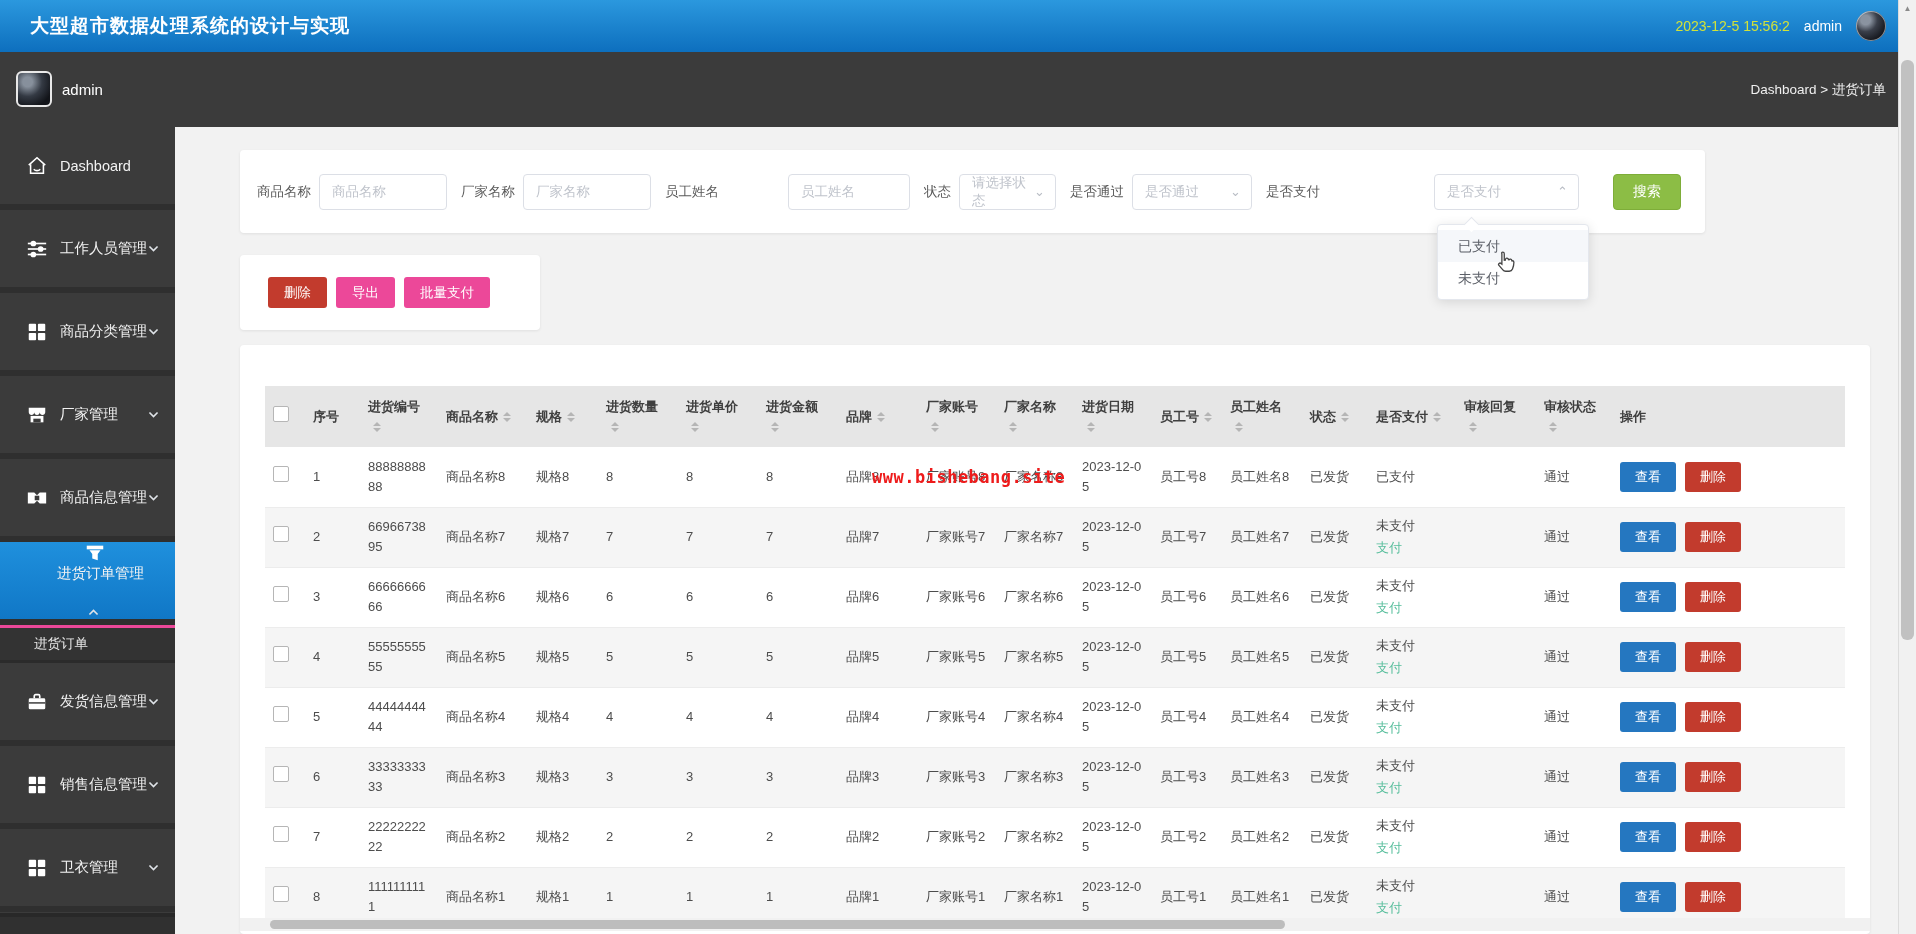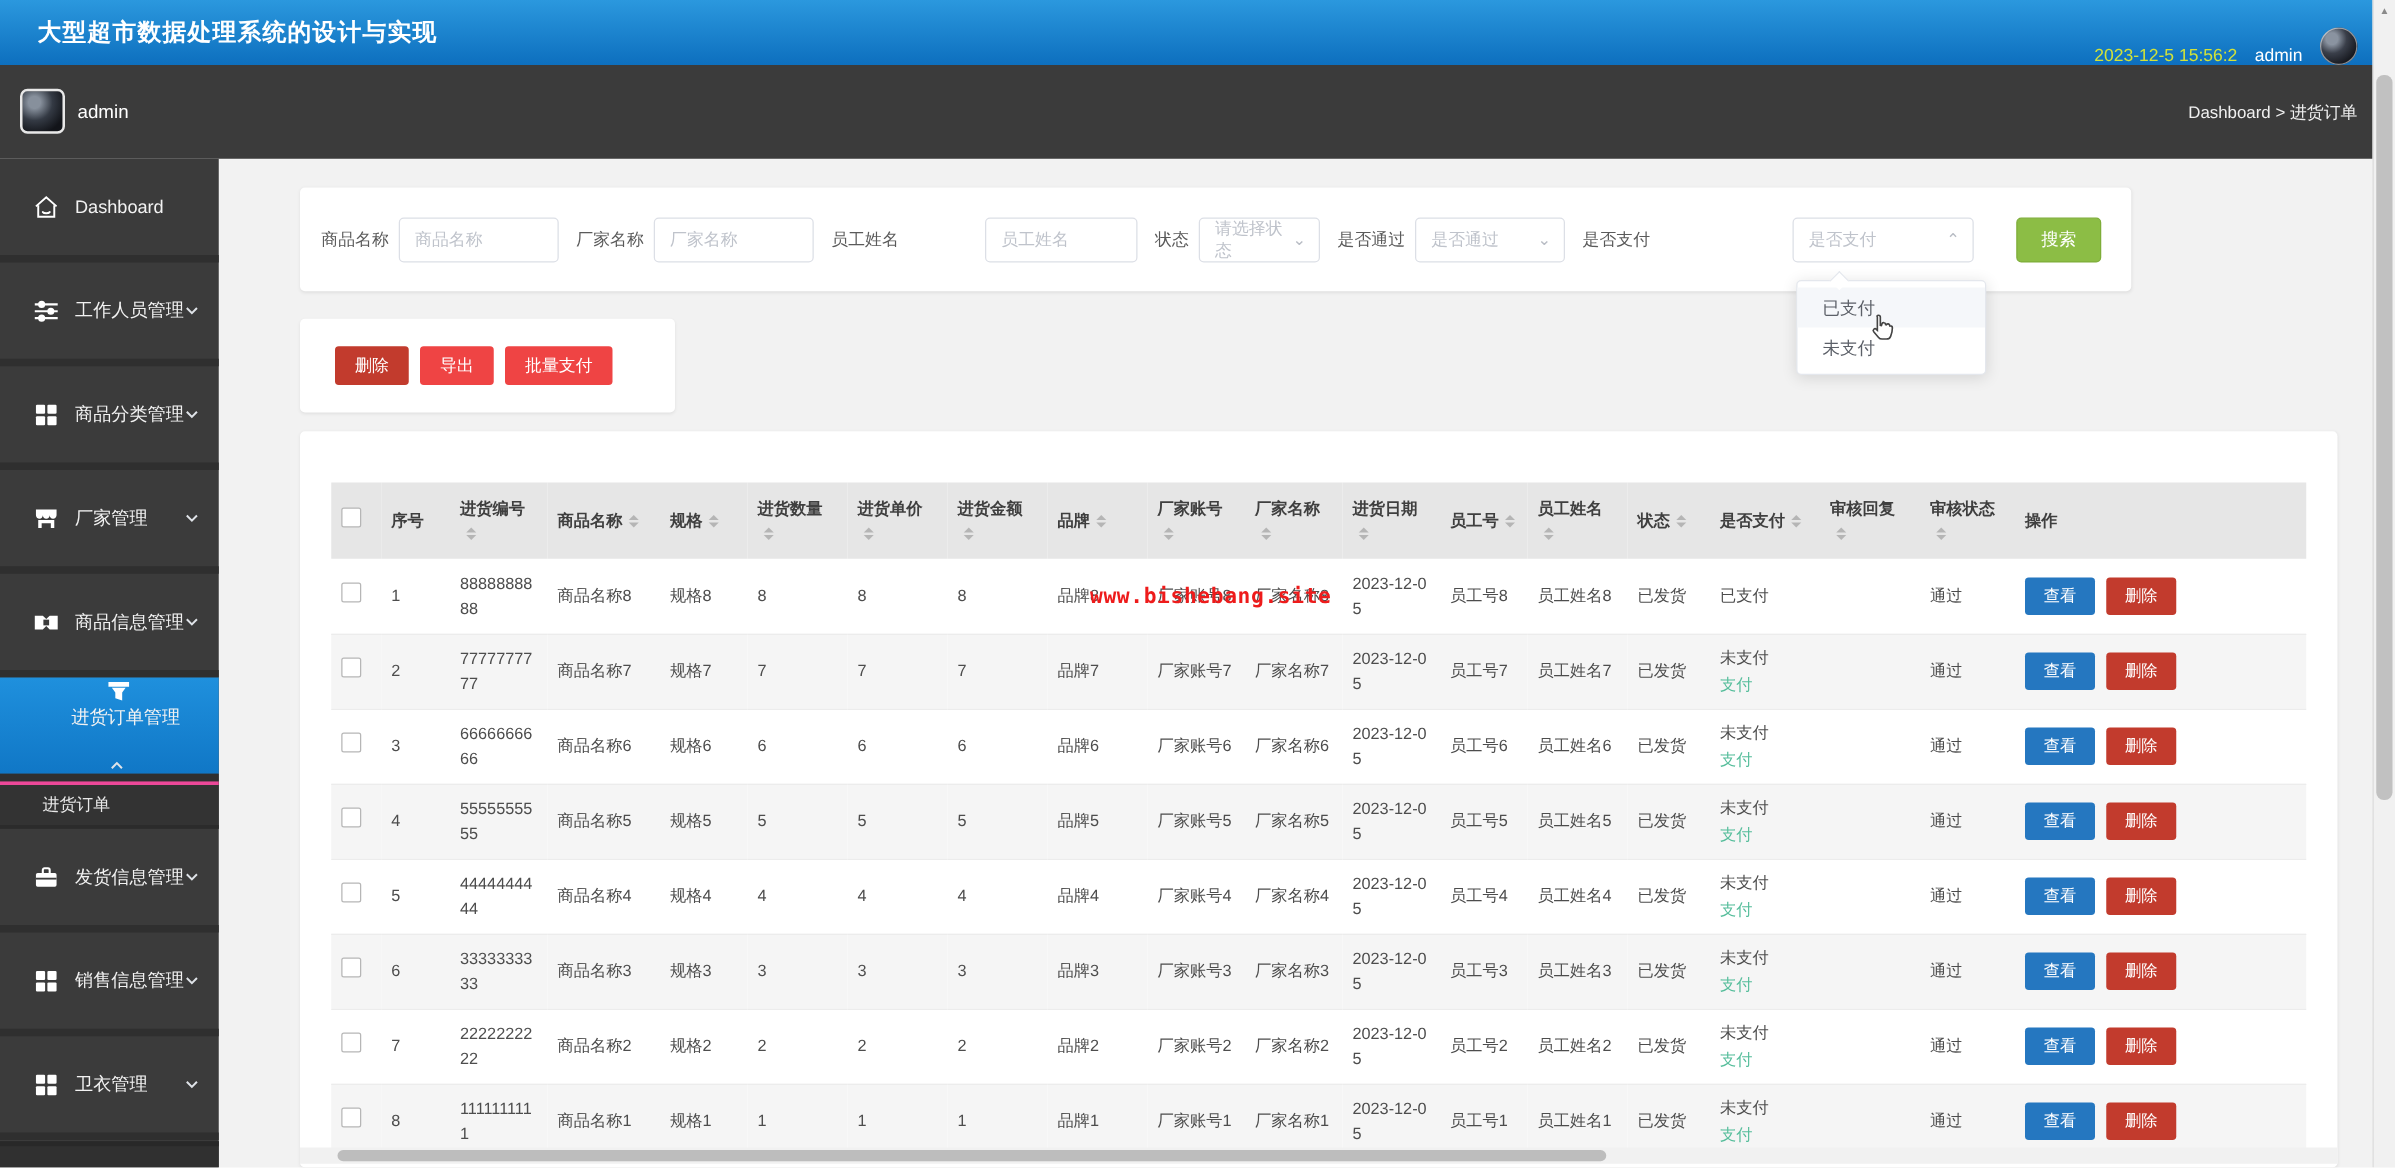--- a/index.html
+++ b/index.html
@@ -6,21 +6,21 @@
   body{
     width:1916px;height:934px;position:relative;overflow:hidden;
     background:#f2f2f2;
     font-family:"Liberation Sans","DejaVu Sans",sans-serif;
     -webkit-font-smoothing:antialiased;
   }
   
   .topbar{position:absolute;left:0;top:0;width:100%;height:52px;
     background:linear-gradient(#2b98de,#0d6fbe);display:flex;align-items:center;}
   .topbar .title{color:#fff;font-size:19px;font-weight:bold;margin-left:30px;letter-spacing:1px;}
-  .topbar .right{position:absolute;right:30px;top:0;height:52px;display:flex;align-items:flex-end;gap:14px;}
+  .topbar .right{position:absolute;right:30px;top:0;height:52px;display:flex;align-items:center;gap:14px;}
   .topbar .datetime{color:#d2e239;font-size:14px;}
   .topbar .user{color:#fff;font-size:14px;}
   .avatar-circle{width:30px;height:30px;border-radius:50%;
     background:radial-gradient(circle at 32% 30%,#8a93a0 0 16%,#3a3f4a 40%,#14161c 75%);
     box-shadow:inset 0 0 0 1px rgba(255,255,255,.5);}
   
   .userbar{position:absolute;left:0;top:52px;width:100%;height:75px;background:#3b3b3b;}
   .avatar-square{position:absolute;left:16px;top:19px;width:36px;height:36px;border-radius:6px;
     border:2px solid #e8e8e8;box-sizing:border-box;
     background:radial-gradient(circle at 30% 28%,#87909c 0 15%,#343a44 45%,#121419 80%);}
@@ -65,21 +65,21 @@
   .dropdown:before{content:"";position:absolute;top:-6px;left:28px;width:10px;height:10px;background:#fff;
     border-left:1px solid #e4e7ed;border-top:1px solid #e4e7ed;transform:rotate(45deg);}
   .dd-opt{height:32px;line-height:32px;padding-left:20px;font-size:14px;color:#5c6068;cursor:pointer;}
   .dd-opt.hover{background:#f5f7fa;}
   .cursor-icon{position:absolute;left:1493px;top:250px;z-index:30;pointer-events:none;}
   
   .toolbar-card{left:240px;top:255px;width:300px;height:75px;display:flex;align-items:center;padding-left:28px;box-sizing:border-box;}
   .tb-btn{height:31px;border:none;border-radius:3px;color:#fff;font-size:13.5px;margin-right:9px;
     cursor:pointer;font-family:inherit;padding:0 16px;}
   .tb-del{background:#c23b2d;}
-  .tb-dark{background:#ef4444;text-align:center;}
+  .tb-dark{background:#ec4899;text-align:center;}
   
   .table-card{left:240px;top:345px;width:1630px;height:589px;overflow:hidden;}
   table.grid{border-collapse:collapse;table-layout:fixed;width:1580px;margin:41px 0 0 25px;}
   .grid th{background:#e6e6e6;height:61px;font-size:13px;color:#3f3f3f;font-weight:bold;
     text-align:left;padding:4px 8px;box-sizing:border-box;vertical-align:middle;line-height:1.5;}
   .grid td{height:60px;font-size:13px;color:#4d4d4d;padding:4px 8px;box-sizing:border-box;
     border-bottom:1px solid #ececec;vertical-align:middle;line-height:1.55;word-break:break-all;}
   .grid tbody tr:nth-child(even){background:#f5f5f5;}
   .cb{display:inline-block;width:14px;height:14px;border:1px solid #b6b6b6;border-radius:2px;background:#fff;cursor:pointer;}
   .caret{display:inline-block;vertical-align:middle;margin-left:5px;}
@@ -380,21 +380,21 @@
           <td>员工姓名8</td>
           <td>已发货</td>
           <td><span>已支付</span></td>
           <td></td>
           <td>通过</td>
           <td><button class="btn-view">查看</button><button class="btn-del">删除</button></td>
         </tr>
         <tr>
           <td><span class="cb"></span></td>
           <td>2</td>
-          <td>7777777777</td>
+          <td>6696673895</td>
           <td>商品名称7</td>
           <td>规格7</td>
           <td>7</td>
           <td>7</td>
           <td>7</td>
           <td>品牌7</td>
           <td>厂家账号7</td>
           <td>厂家名称7</td>
           <td>2023-12-05</td>
           <td>员工号7</td>

